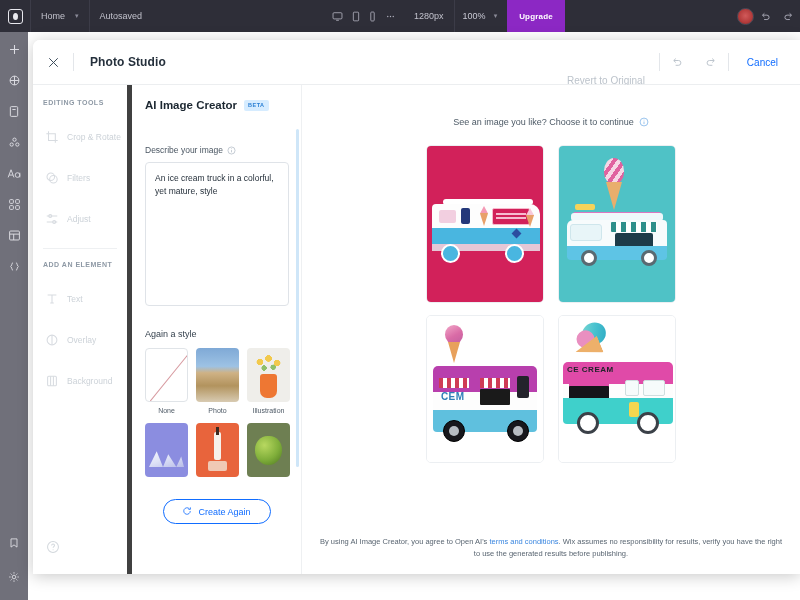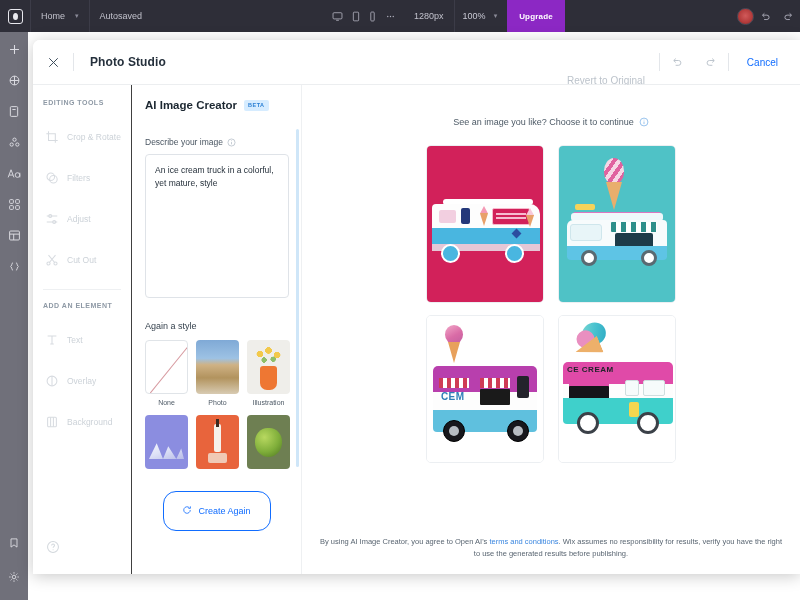--- a/index.html
+++ b/index.html
@@ -71,39 +71,39 @@
   .mh-spacer { flex: 1; }
   .mh-revert { font-size: 10px; color: #bcc3cb; padding-right: 14px; margin-top: 36px; }
   .mh-hdiv { width: 1px; height: 18px; background: #e3e6ea; }
   .mh-undo, .mh-redo { width: 34px; display: flex; align-items: center; justify-content: center; color: #b9c1ca; }
   .mh-cancel { font-size: 10px; color: #116dff; padding: 0 22px 0 18px; }
 
   .modal-body { flex: 1; display: flex; min-height: 0; }
 
   
   .tools {
-    width: 99px; flex: 0 0 99px; border-right: 1px solid #404040;
+    width: 99px; flex: 0 0 99px; border-right: 5px solid #404040;
     padding: 14px 0 0 0; position: relative; background: #fff;
   }
   .tools-head {
     font-size: 7px; font-weight: bold; color: #8e99a5; letter-spacing: .5px;
     padding: 0 0 10px 10px;
   }
   .tool-item { display: flex; align-items: center; height: 41px; padding-left: 11px; gap: 8px; }
   .tool-ico { width: 15px; height: 15px; color: #d7dbe0; display: flex; align-items: center; justify-content: center; }
   .tool-label { font-size: 8.5px; color: #ccd2d8; }
   .tools-rule { height: 1px; background: #eef0f2; margin: 9px 10px 12px 10px; }
   .tools-help { position: absolute; bottom: 16px; left: 13px; color: #d2d7dc; }
 
   
   .panel {
     width: 170px; flex: 0 0 170px; border-right: 1px solid #eef0f2;
     padding: 14px 13px 0 13px; position: relative; background: #fff; overflow: hidden;
   }
-  .panel-title-row { display: flex; align-items: center; gap: 7px; margin-bottom: 26px; }
+  .panel-title-row { display: flex; align-items: center; gap: 7px; margin-bottom: 34px; }
   .panel-title { font-size: 11.5px; font-weight: bold; color: #1c2731; }
   .beta-badge {
     background: #d6ecff; color: #2a7fd4; font-size: 5.5px; font-weight: bold;
     padding: 2.5px 4px; border-radius: 2px; letter-spacing: .5px;
   }
   .field-label-row { display: flex; align-items: center; gap: 4px; margin-bottom: 7px; }
   .field-label { font-size: 8.5px; color: #4a5662; }
   .info-ico { color: #aab4bf; display: flex; }
   .prompt-box {
     width: 144px; height: 144px; border: 1px solid #dfe3e8; border-radius: 4px;
@@ -137,21 +137,21 @@
     background: linear-gradient(160deg, #ffffff 0%, #dfe3f7 55%, #b8bce8 100%);
     clip-path: polygon(0% 100%, 22% 28%, 40% 100%, 55% 42%, 78% 100%, 92% 52%, 100% 100%); }
   .thumb-prod { background: #e8643c; }
   .thumb-prod .bottle { position: absolute; left: 18px; top: 9px; width: 7px; height: 28px; background: #f6f1ea; border-radius: 2px; }
   .thumb-prod .neck { position: absolute; left: 20px; top: 4px; width: 3px; height: 8px; background: #3a2a20; }
   .thumb-prod .base { position: absolute; left: 12px; bottom: 6px; width: 19px; height: 10px; background: #f0c9b5; border-radius: 2px; }
   .thumb-fruit { background: #6e7f52; }
   .thumb-fruit .apple { position: absolute; left: 8px; top: 13px; width: 27px; height: 29px;
     background: radial-gradient(circle at 35% 32%, #b8d860 0%, #7fae3a 55%, #4d7520 100%); border-radius: 48% 48% 52% 52%; }
   .create-again {
-    margin: 17px auto 0 auto; width: 108px; height: 40px; border: 1px solid #116dff;
+    margin: 17px auto 0 auto; width: 108px; height: 25px; border: 1px solid #116dff;
     border-radius: 13px; color: #116dff; font-size: 9px; display: flex;
     align-items: center; justify-content: center; gap: 6px; background: #fff;
   }
   .panel-scroll {
     position: absolute; right: 2px; top: 44px; width: 3px; height: 338px;
     background: #cfe6f8; border-radius: 2px;
   }
 
   
   .results { flex: 1; display: flex; flex-direction: column; background: #fff; min-width: 0; padding: 0 14px; }
@@ -434,30 +434,20 @@
           <span class="tool-ico">
             <svg width="14" height="14" viewBox="0 0 16 16" fill="none" stroke="currentColor" stroke-width="1.2">
                 <path d="M2 4.5h12M2 11.5h12"></path>
                 <circle cx="6" cy="4.5" r="1.7"></circle>
                 <circle cx="10.5" cy="11.5" r="1.7"></circle>
               </svg>
           </span>
           <span class="tool-label">Adjust</span>
         </div>
 
-        <div class="tool-item">
-          <span class="tool-ico">
-            <svg width="14" height="14" viewBox="0 0 16 16" fill="none" stroke="currentColor" stroke-width="1.2">
-                <circle cx="4" cy="12" r="1.8"></circle>
-                <circle cx="12" cy="12" r="1.8"></circle>
-                <path d="M5.2 10.6L12 2.5M10.8 10.6L4 2.5"></path>
-              </svg>
-          </span>
-          <span class="tool-label">Cut Out</span>
-        </div>
 
         <div class="tools-rule"></div>
 
         <div class="tools-head">ADD AN ELEMENT</div>
 
         <div class="tool-item">
           <span class="tool-ico">
             <svg width="14" height="14" viewBox="0 0 16 16" fill="none" stroke="currentColor" stroke-width="1.2">
                 <path d="M3 3.5h10M8 3.5v9M6 12.5h4"></path>
               </svg>

